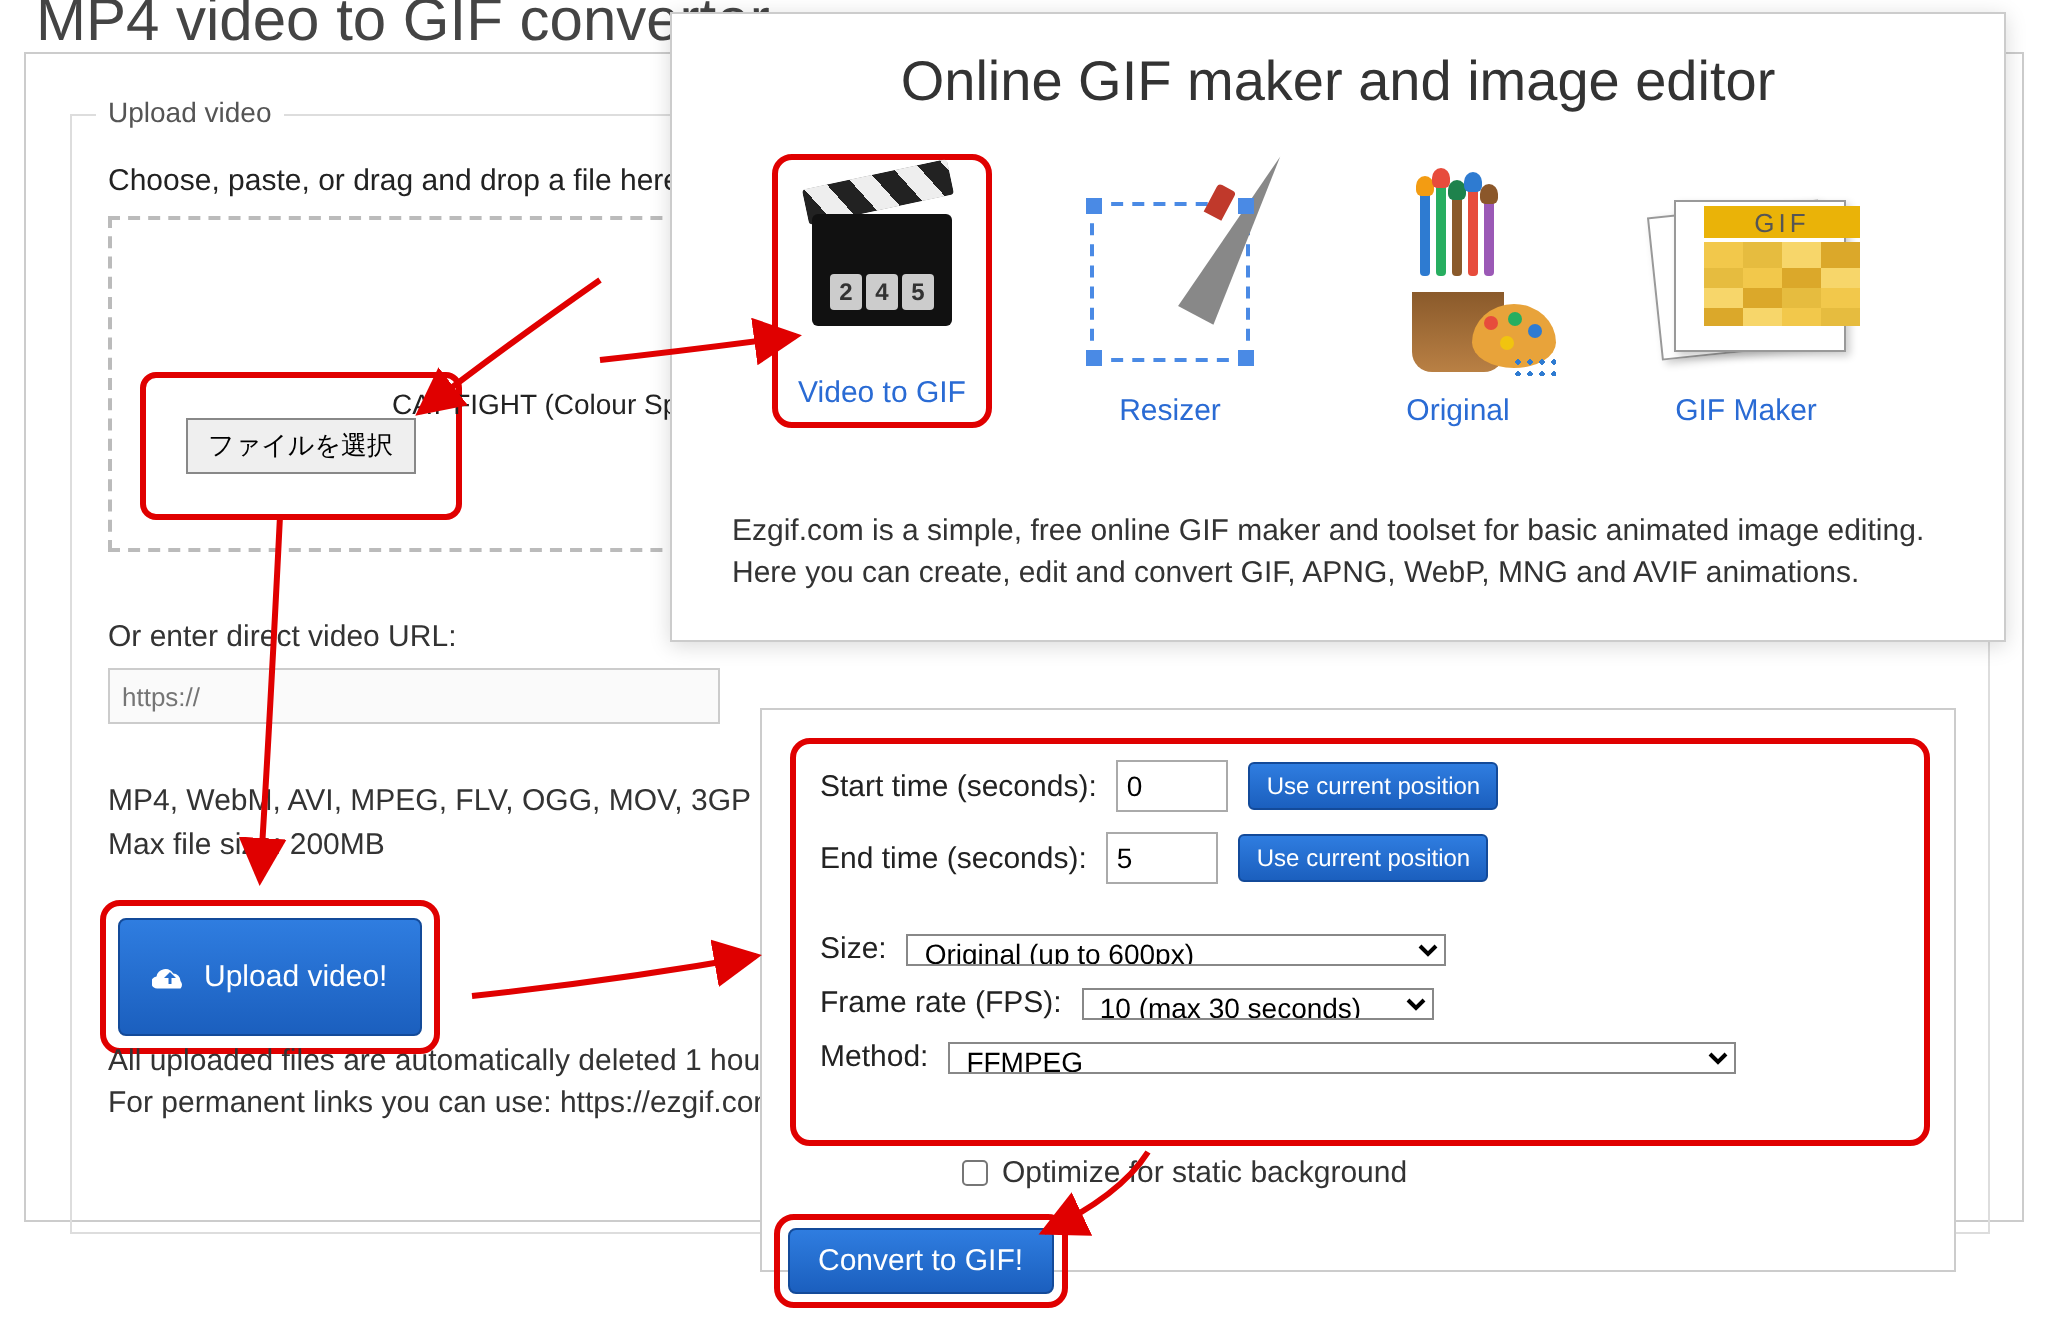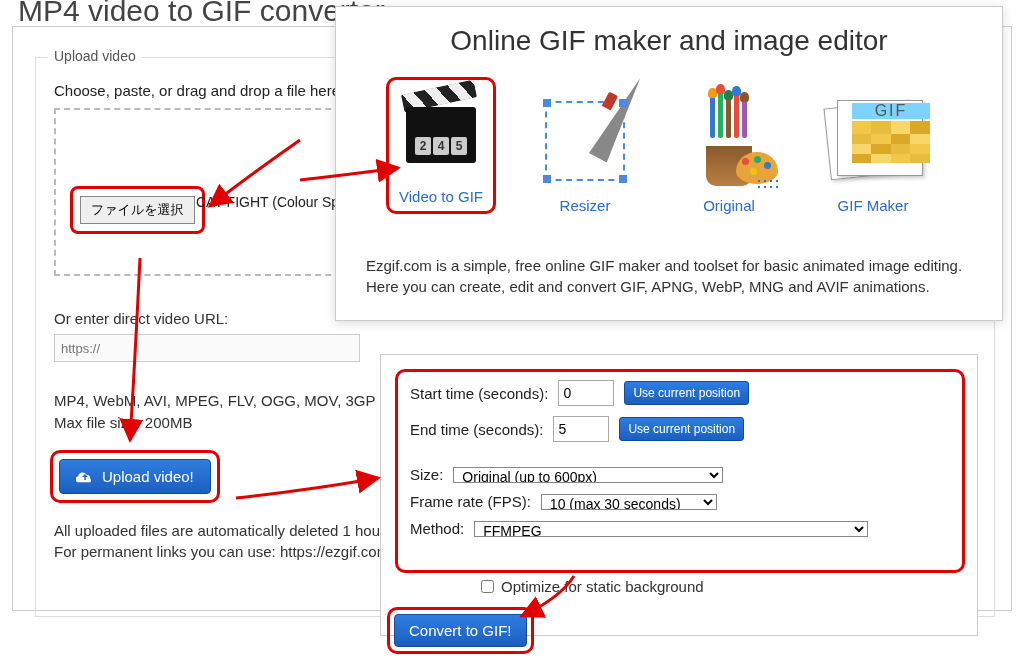--- a/index.html
+++ b/index.html
@@ -50,21 +50,21 @@
   }
   .dropzone {
     position: absolute;
     left: 18px; top: 50px;
     width: 910px; height: 168px;
     border: 2px dashed #bbb;
   }
   .file-choose-frame {
     position: absolute;
     left: 34px; top: 128px;
-    padding: 7px;
+    padding: 20px;
     border: 3px solid #e00000;
     border-radius: 8px;
     background: #fff;
   }
   .file-choose-btn {
     display: inline-block;
     border: 1px solid #888;
     background: #efefef;
     font-size: 13px;
     padding: 4px 10px;
@@ -110,21 +110,21 @@
   }
   .blue-btn {
     display: inline-flex;
     align-items: center;
     gap: 8px;
     background: linear-gradient(#2f7de0, #1b5fbe);
     color: #fff;
     border: 1px solid #134a99;
     border-radius: 4px;
     font-size: 15px;
-    padding: 8px 16px;
+    padding: 20px 16px;
     cursor: pointer;
   }
   .cloud-icon svg { display: block; }
   .deleted-note {
     position: absolute;
     left: 18px; top: 462px;
     font-size: 15px;
     line-height: 1.4em;
   }
 
@@ -326,21 +326,21 @@
   .bt{position:absolute;width:9px;height:10px;border-radius:50% 50% 30% 30%}
   .bt1{left:0;top:-6px;background:#f39c12}
   .bt2{left:8px;top:-10px;background:#e74c3c}
   .bt3{left:16px;top:-4px;background:#1e824c}
   .bt4{left:24px;top:-8px;background:#2e7bd1}
   .bt5{left:32px;top:-2px;background:#8b572a}
   .splash{position:absolute;right:-4px;bottom:-2px;width:22px;height:10px;background:radial-gradient(#2e7bd1 30%,transparent 32%) 0 0/6px 6px}
   .gifmaker-icon{width:98px;height:82px;position:relative}
   .photo-back{position:absolute;left:0;top:4px;width:86px;height:72px;background:#fff;border:1px solid #999;box-shadow:2px 2px 4px rgba(0,0,0,.2);transform:rotate(-6deg)}
   .photo-front{position:absolute;left:10px;top:0;width:86px;height:76px;background:#fff;border:1px solid #999;box-shadow:2px 2px 4px rgba(0,0,0,.2)}
-  .gif-tag{position:absolute;left:14px;top:2px;width:78px;height:16px;background:#7dd3fc;color:#555;font-size:16px;display:flex;align-items:center;justify-content:center;letter-spacing:2px}
+  .gif-tag{position:absolute;left:14px;top:2px;width:78px;height:16px;background:#eab308;color:#555;font-size:13px;display:flex;align-items:center;justify-content:center;letter-spacing:2px}
   .mosaic{position:absolute;left:14px;top:20px;width:78px;height:52px;
     background:
       linear-gradient(90deg,#f2c84b 0 25%,#e6bc3f 25% 50%,#f7d66a 50% 75%,#dba82a 75% 100%) 0 0/100% 25%,
       linear-gradient(90deg,#e6bc3f 0 25%,#f2c84b 25% 50%,#dba82a 50% 75%,#f7d66a 75% 100%) 0 25%/100% 25%,
       linear-gradient(90deg,#f7d66a 0 25%,#dba82a 25% 50%,#e6bc3f 50% 75%,#f2c84b 75% 100%) 0 50%/100% 25%,
       linear-gradient(90deg,#dba82a 0 25%,#f7d66a 25% 50%,#f2c84b 50% 75%,#e6bc3f 75% 100%) 0 75%/100% 25%;
     background-repeat:no-repeat;
   }
 </style>
 </head>

